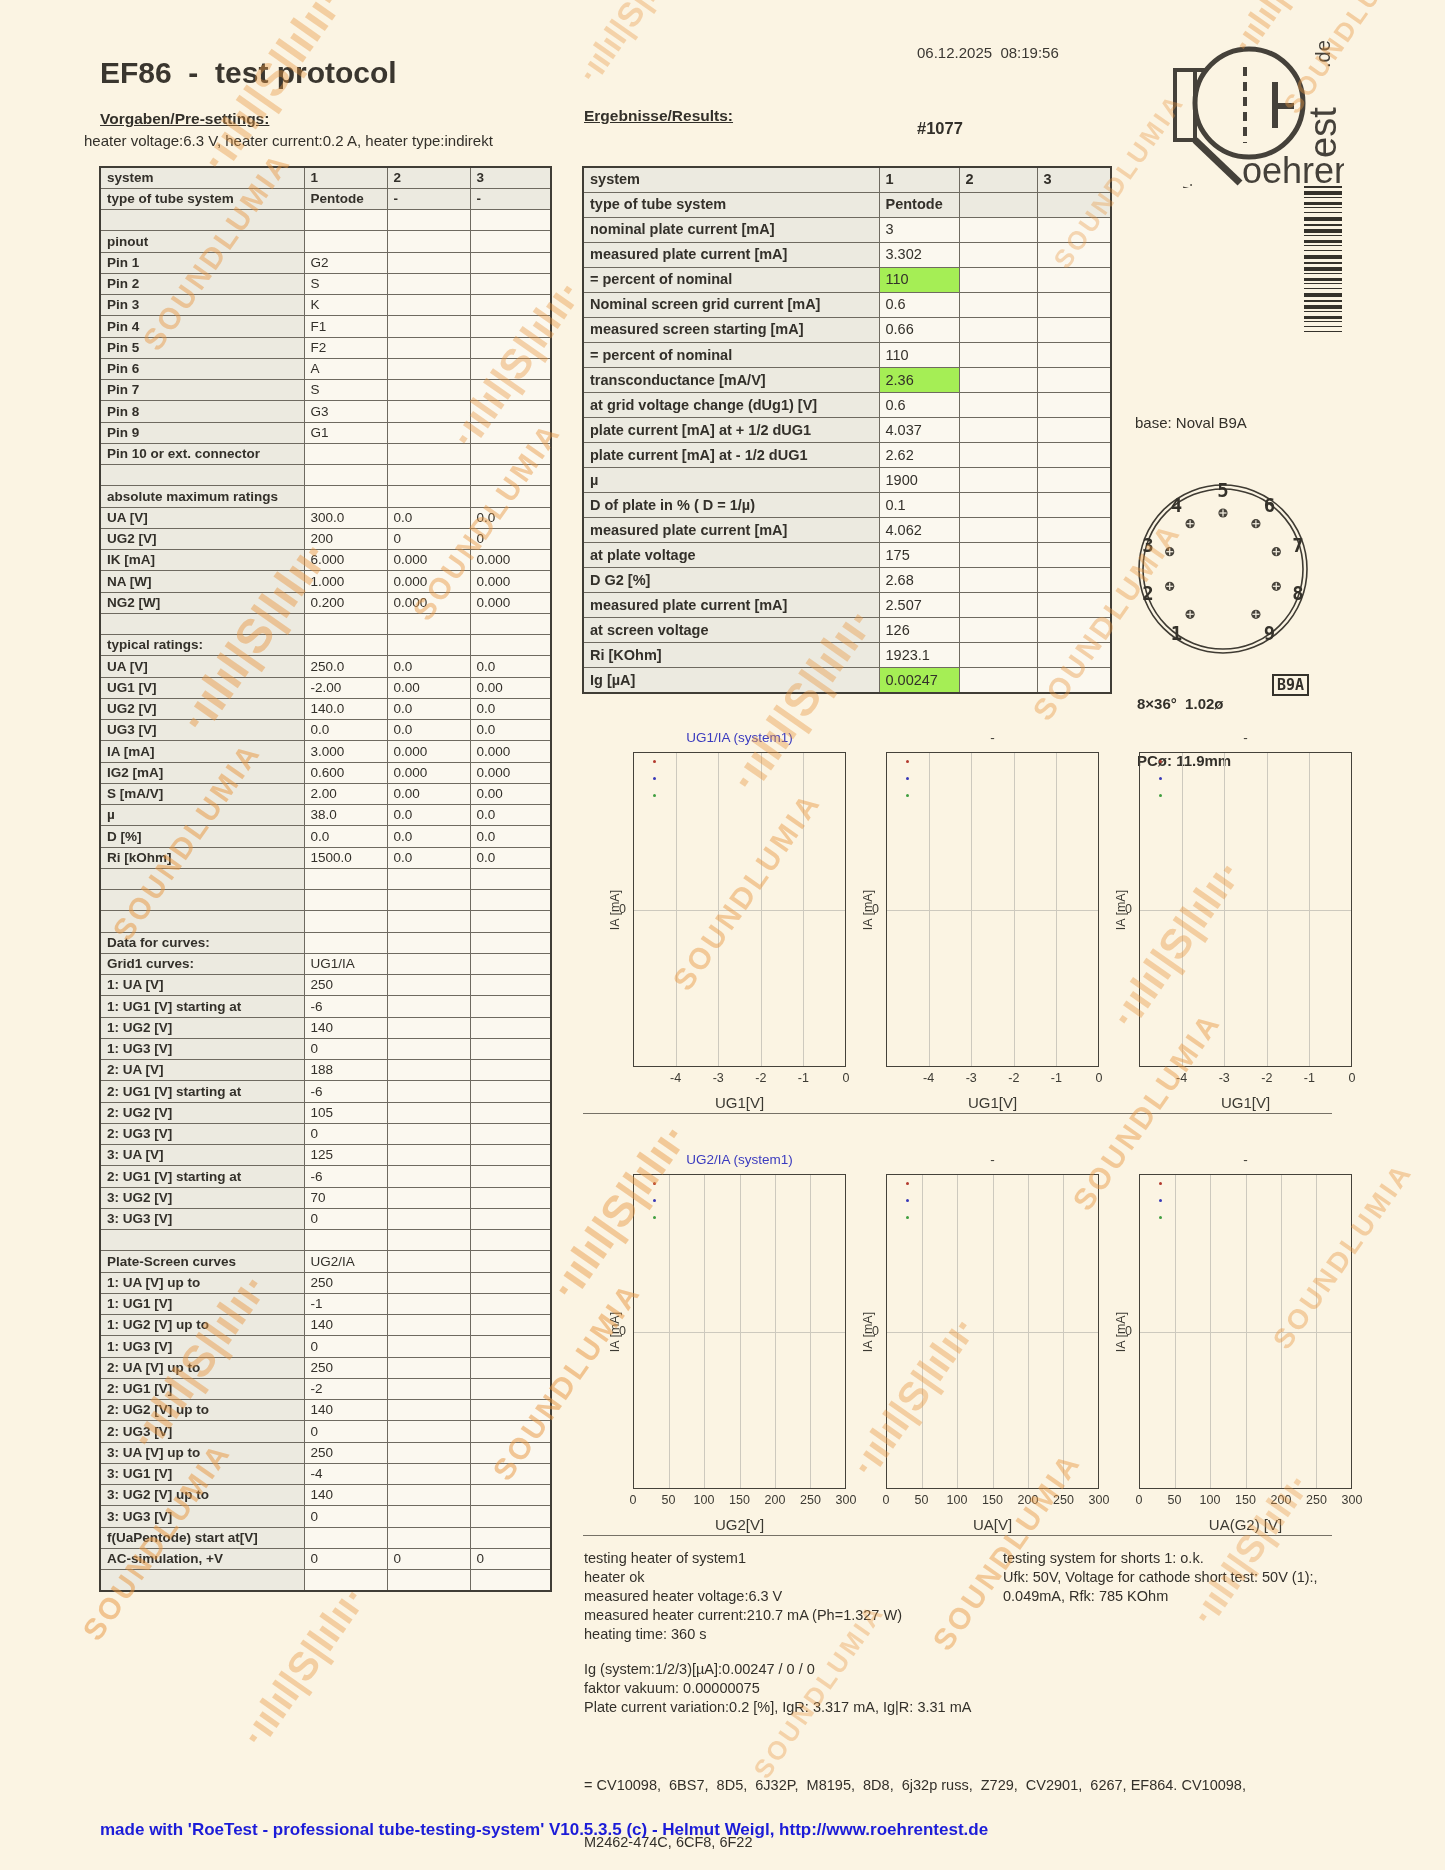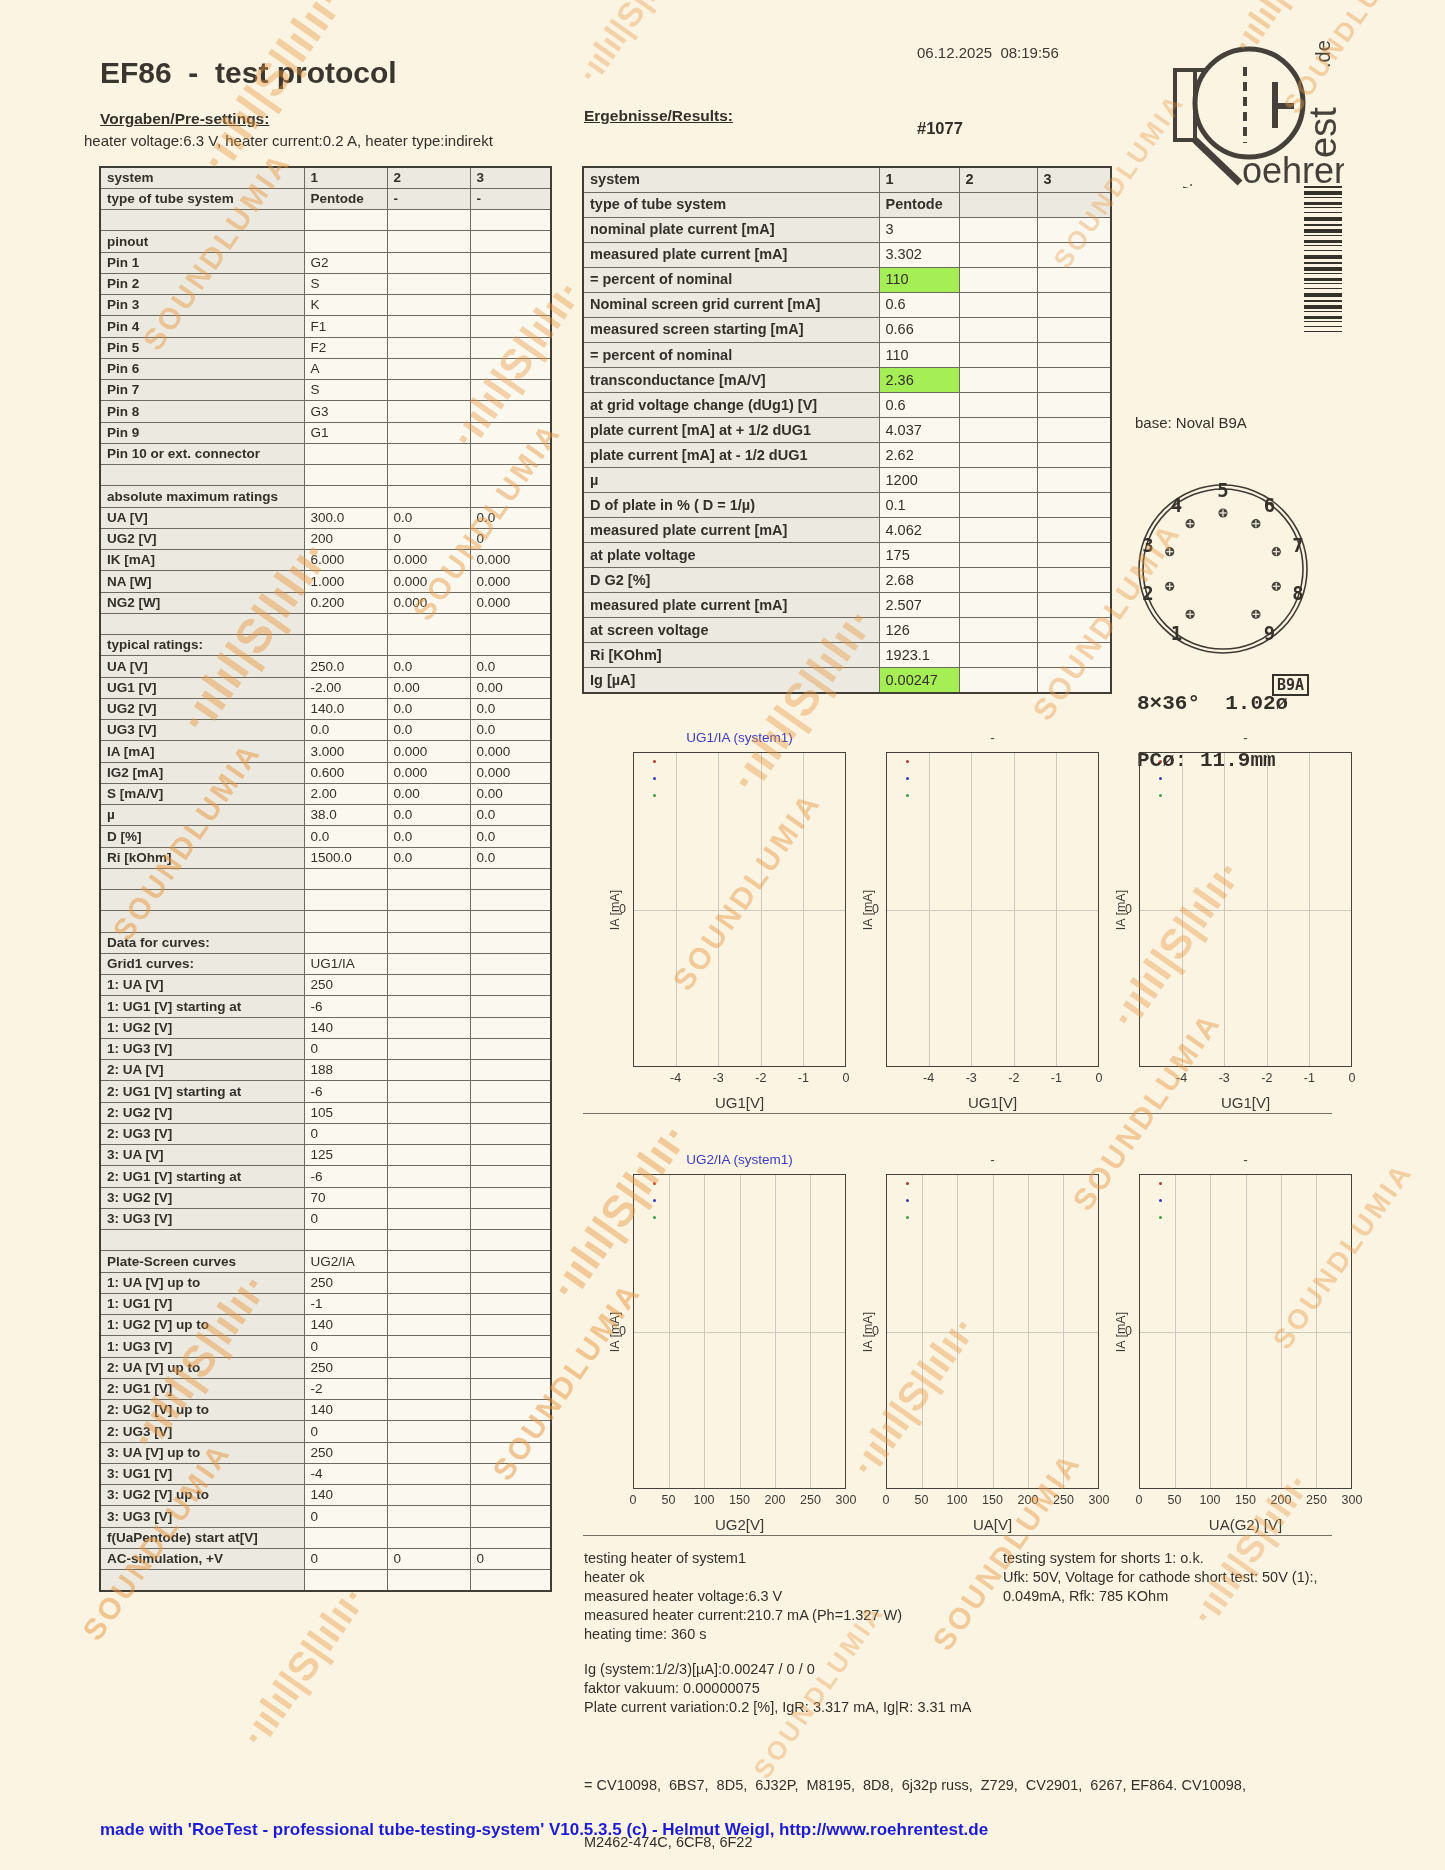--- a/index.html
+++ b/index.html
@@ -45,21 +45,21 @@
   .yzero{position:absolute;left:-14px;top:50%;transform:translateY(-55%);font-size:12.5px;color:#3c3a33;}
   .xticks{position:absolute;left:0;top:319px;width:100%;height:16px;}
   .xtick{position:absolute;transform:translateX(-50%);font-size:12.5px;color:#3c3a33;}
   .xlab{position:absolute;left:0;top:342px;width:100%;text-align:center;font-size:15px;color:#3c3a33;}
   .chart-sep{position:absolute;left:583px;width:749px;height:1px;background:#767166;}
   
   .tblock{font-size:14.5px;line-height:19px;color:#33302a;}
   .footer{left:100px;top:1820px;font-size:17px;font-weight:bold;color:#1c1cd8;}
   
   .base-label{left:1135px;top:414px;font-size:15px;}
-  .base-spec{left:1137px;top:656px;font-family:Liberation Mono, monospace;font-weight:bold;font-size:21px;line-height:19px;}
+  .base-spec{left:1137px;top:656px;font-family:Liberation Sans, sans-serif;font-weight:bold;font-size:15px;line-height:19px;}
   .base-badge{left:1272px;top:674px;font-family:"DejaVu Sans Mono", monospace;font-weight:bold;font-size:15px;
     border:2px solid #35322b;padding:0 3px;background:#fbf4e3;}
   #barcode{left:1304px;top:186px;width:38px;height:146px;
     background:repeating-linear-gradient(to bottom,
       #35322b 0 2px, transparent 2px 5px,
       #35322b 5px 9px, transparent 9px 11px,
       #35322b 11px 12px, transparent 12px 16px,
       #35322b 16px 19px, transparent 19px 21px,
       #35322b 21px 22px, transparent 22px 26px,
       #35322b 26px 27px, transparent 27px 31px,
@@ -669,21 +669,21 @@
 
         <tr>
           <td class="lbl">plate current [mA] at - 1/2 dUG1</td>
           <td class="val v1">2.62</td>
           <td class="val v2"></td>
           <td class="val v3"></td>
         </tr>
 
         <tr>
           <td class="lbl">µ</td>
-          <td class="val v1">1200</td>
+          <td class="val v1">1900</td>
           <td class="val v2"></td>
           <td class="val v3"></td>
         </tr>
 
         <tr>
           <td class="lbl">D of plate in % ( D = 1/µ)</td>
           <td class="val v1">0.1</td>
           <td class="val v2"></td>
           <td class="val v3"></td>
         </tr>

